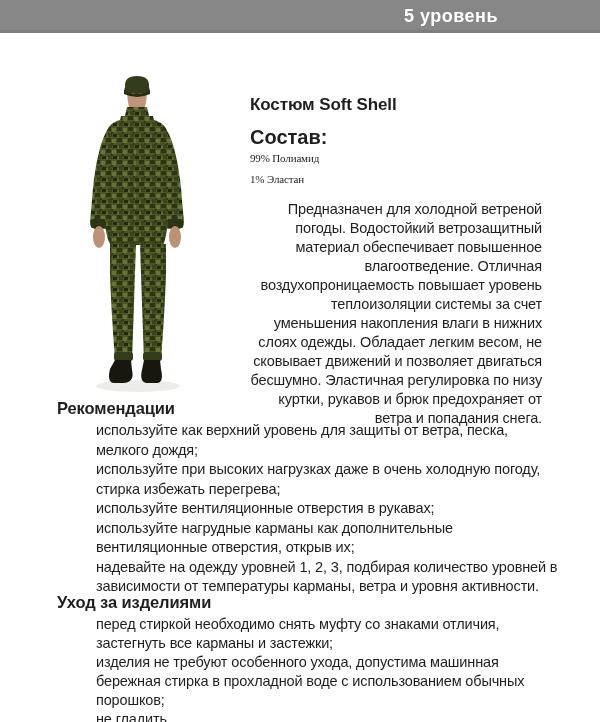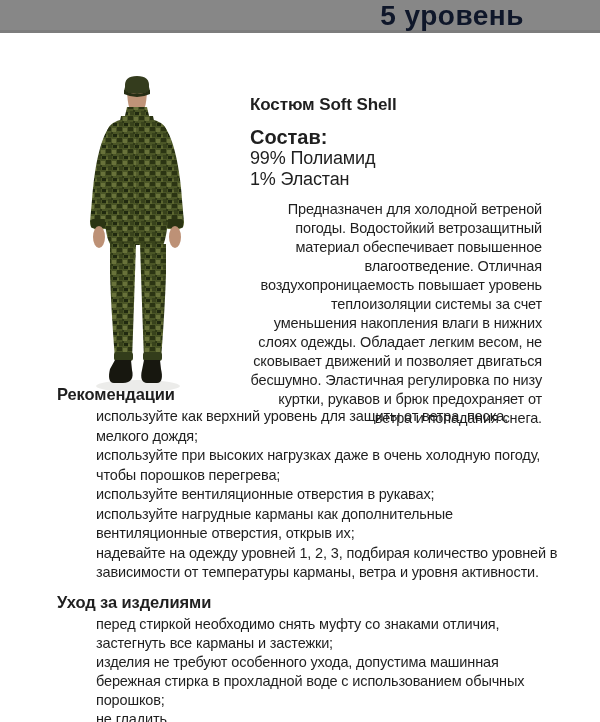--- a/index.html
+++ b/index.html
@@ -21,26 +21,26 @@
   .header-bar {
     position: absolute;
     left: 0; top: 0;
     width: 600px;
     height: 33px;
     background: #878787;
     border-bottom: 3px solid #7d7d7d;
   }
   .header-bar .level-title {
     position: absolute;
-    right: 76px;
+    right: 102px;
     top: 0;
     line-height: 32px;
-    font-size: 28px;
-    font-weight: bold;
-    color: #0f172a;
+    font-size: 18px;
+    font-weight: bold;
+    color: #ffffff;
     letter-spacing: 0.5px;
   }
 
   
   .photo-wrap {
     position: absolute;
     left: 84px;
     top: 72px;
     width: 110px;
     height: 322px;
@@ -60,39 +60,40 @@
     line-height: 20px;
     margin-bottom: 12px;
     letter-spacing: -0.1px;
   }
   .composition-label {
     font-size: 20px;
     font-weight: bold;
     line-height: 21px;
   }
   .composition-line {
-    font-size: 18px;
+    font-size: 11px;
     line-height: 21px;
     letter-spacing: -0.15px;
+    font-family: Liberation Serif, serif;
   }
   .product-description {
     margin-top: 10px;
     font-size: 14.5px;
     line-height: 19px;
     letter-spacing: -0.15px;
     text-align: right;
   }
 
   
   .section {
     position: absolute;
     left: 57px;
     width: 518px;
   }
-  .section-recommendations { top: 384px; }
+  .section-recommendations { top: 398px; }
   .section-care { top: 592px; }
   .section-heading {
     font-size: 16.5px;
     font-weight: bold;
     line-height: 21px;
     letter-spacing: -0.1px;
   }
   .section-list {
     list-style: none;
     margin-top: 2px;
@@ -174,21 +175,21 @@
     <div class="composition-label">Состав:</div>
     <div class="composition-line">99% Полиамид</div>
     <div class="composition-line">1% Эластан</div>
     <div class="product-description">Предназначен для холодной ветреной погоды. Водостойкий ветрозащитный материал обеспечивает повышенное влагоотведение. Отличная воздухопроницаемость повышает уровень теплоизоляции системы за счет уменьшения накопления влаги в нижних слоях одежды. Обладает легким весом, не сковывает движений и позволяет двигаться бесшумно. Эластичная регулировка по низу куртки, рукавов и брюк предохраняет от ветра и попадания снега.</div>
   </div>
 
   <div class="section section-recommendations">
     <div class="section-heading">Рекомендации</div>
     <ul class="section-list">
       <li>используйте как верхний уровень для защиты от ветра, песка, мелкого дождя;</li>
-      <li>используйте при высоких нагрузках даже в очень холодную погоду, чтобы порошков перегрева;</li>
+      <li>используйте при высоких нагрузках даже в очень холодную погоду, стирка избежать перегрева;</li>
       <li>используйте вентиляционные отверстия в рукавах;</li>
       <li>используйте нагрудные карманы как дополнительные вентиляционные отверстия, открыв их;</li>
       <li>надевайте на одежду уровней 1, 2, 3, подбирая количество уровней в зависимости от температуры карманы, ветра и уровня активности.</li>
     </ul>
   </div>
 
   <div class="section section-care">
     <div class="section-heading">Уход за изделиями</div>
     <ul class="section-list">
       <li>перед стиркой необходимо снять муфту со знаками отличия, застегнуть все карманы и застежки;</li>

